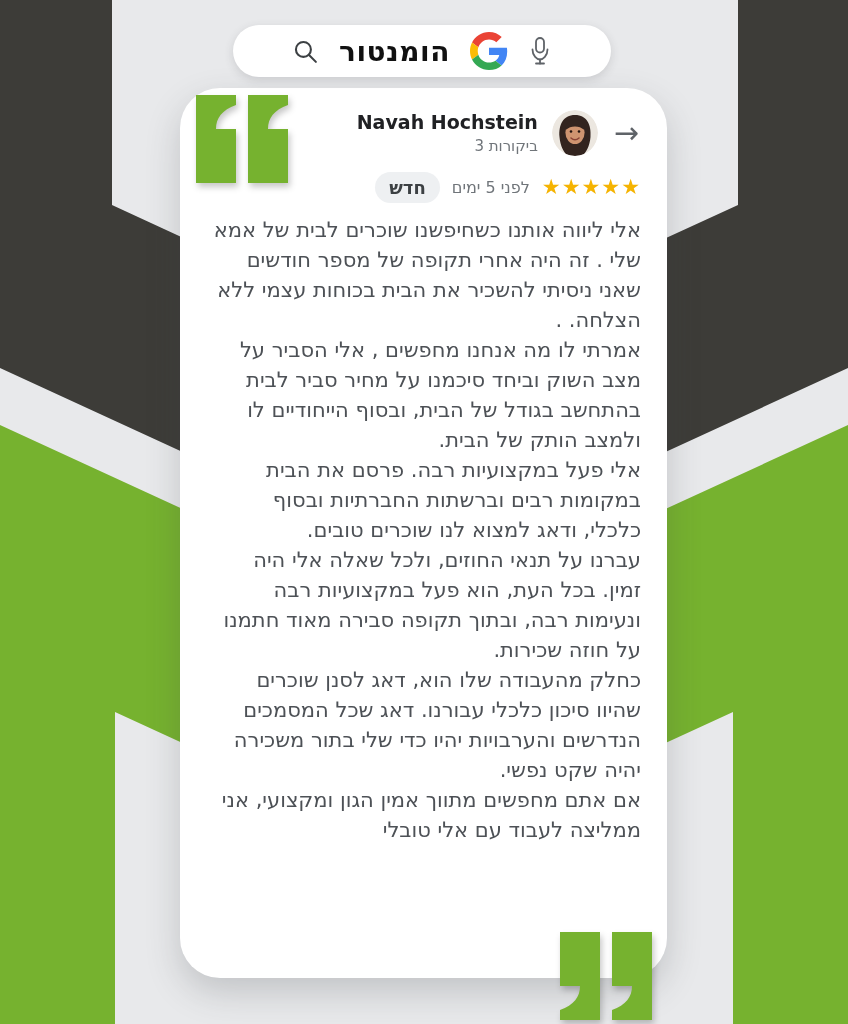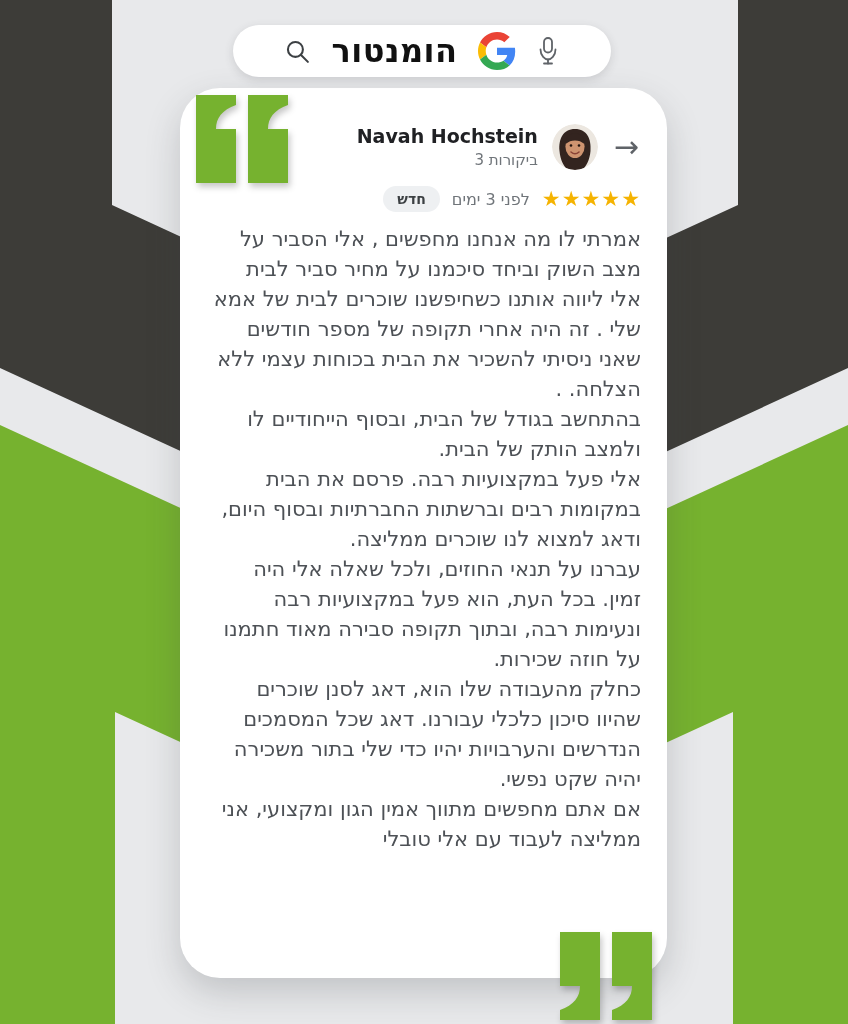--- a/index.html
+++ b/index.html
@@ -19,48 +19,48 @@
   .bg-svg{position:absolute;inset:0;display:block;}
 
   
   .search-pill{
     position:absolute;left:233px;top:25px;width:378px;height:52px;
     background:#ffffff;border-radius:26px;
     display:flex;align-items:center;justify-content:center;gap:20px;
     box-shadow:0 3px 10px rgba(60,64,67,.16);
     z-index:5;cursor:text;
   }
-  .search-query{font-size:32px;font-weight:bold;color:#111;letter-spacing:.5px;}
+  .search-query{font-size:28px;font-weight:bold;color:#111;letter-spacing:.5px;}
   .icon-btn{display:flex;align-items:center;justify-content:center;}
 
   
   .card{
     position:absolute;left:180px;top:88px;width:487px;height:890px;
     background:#ffffff;border-radius:40px;
     box-shadow:0 14px 34px rgba(60,64,67,.22);
     z-index:3;
   }
   .card-header{
-    margin-top:36px;padding-right:26px;
+    margin-top:22px;padding-right:26px;
     display:flex;align-items:center;justify-content:flex-end;gap:14px;
   }
   .name-block{text-align:right;}
   .reviewer-name{font-size:19px;font-weight:bold;color:var(--c-name);line-height:1.2;}
   .reviewer-sub{font-size:15px;color:var(--c-muted);margin-top:3px;}
   .avatar{width:46px;height:46px;border-radius:50%;overflow:hidden;flex:0 0 auto;cursor:pointer;}
   .arrow-right{font-size:30px;color:#5f6368;line-height:1;cursor:pointer;padding:0 2px;}
 
   .rating-row{
     direction:rtl;margin-top:16px;padding-right:26px;
     display:flex;align-items:center;gap:12px;
   }
   .stars{color:var(--c-star);font-size:21px;letter-spacing:1px;line-height:1;}
   .time-ago{font-size:16px;color:var(--c-muted);}
   .new-badge{
-    background:var(--c-badge);color:#3c4043;font-size:14px;font-weight:bold;
+    background:var(--c-badge);color:#3c4043;font-size:18px;font-weight:bold;
     padding:5px 14px;border-radius:16px;text-align:center;
   }
 
   .review-text{
     direction:rtl;text-align:right;
     margin-top:12px;padding:0 26px 0 30px;
     font-size:21px;line-height:30px;color:var(--c-text);
   }
   .review-text p{margin:0;}
 
@@ -130,29 +130,29 @@
             <circle cx="27" cy="21.5" r="1.3" fill="#23140f"></circle>
             <path d="M19 28 Q23 31.5 27 28" stroke="#8a4336" stroke-width="1.6" fill="none" stroke-linecap="round"></path>
           </g>
         </svg>
       </span>
       <span class="arrow-right">→</span>
     </div>
 
     <div class="rating-row">
       <span class="stars">★★★★★</span>
-      <span class="time-ago">לפני 3 ימים</span>
+      <span class="time-ago">לפני 5 ימים</span>
       <span class="new-badge">חדש</span>
     </div>
 
     <div class="review-text" id="review-paragraphs">
+        <p>אלי ליווה אותנו כשחיפשנו שוכרים לבית של אמא שלי . זה היה אחרי תקופה של מספר חודשים שאני ניסיתי להשכיר את הבית בכוחות עצמי ללא הצלחה. .</p>
         <p>אמרתי לו מה אנחנו מחפשים , אלי הסביר על מצב השוק וביחד סיכמנו על מחיר סביר לבית</p>
-        <p>אלי ליווה אותנו כשחיפשנו שוכרים לבית של אמא שלי . זה היה אחרי תקופה של מספר חודשים שאני ניסיתי להשכיר את הבית בכוחות עצמי ללא הצלחה. .</p>
         <p>בהתחשב בגודל של הבית, ובסוף הייחודיים לו ולמצב הותק של הבית.</p>
-        <p>אלי פעל במקצועיות רבה. פרסם את הבית במקומות רבים וברשתות החברתיות ובסוף היום, ודאג למצוא לנו שוכרים ממליצה.</p>
+        <p>אלי פעל במקצועיות רבה. פרסם את הבית במקומות רבים וברשתות החברתיות ובסוף כלכלי, ודאג למצוא לנו שוכרים טובים.</p>
         <p>עברנו על תנאי החוזים, ולכל שאלה אלי היה זמין. בכל העת, הוא פעל במקצועיות רבה ונעימות רבה, ובתוך תקופה סבירה מאוד חתמנו על חוזה שכירות.</p>
         <p>כחלק מהעבודה שלו הוא, דאג לסנן שוכרים שהיוו סיכון כלכלי עבורנו. דאג שכל המסמכים הנדרשים והערבויות יהיו כדי שלי בתור משכירה יהיה שקט נפשי.</p>
         <p>אם אתם מחפשים מתווך אמין הגון ומקצועי, אני ממליצה לעבוד עם אלי טובלי</p>
       </div>
   </div>
 
   <div class="quote quote-open" aria-hidden="true">
     <svg class="qmark" width="40" height="88" viewBox="0 0 40 88">
         <path d="M0 0 H40 V10 C26 15 20 23 20 34 H40 V88 H0 Z" style="fill:var(--c-green)"></path>
       </svg>

